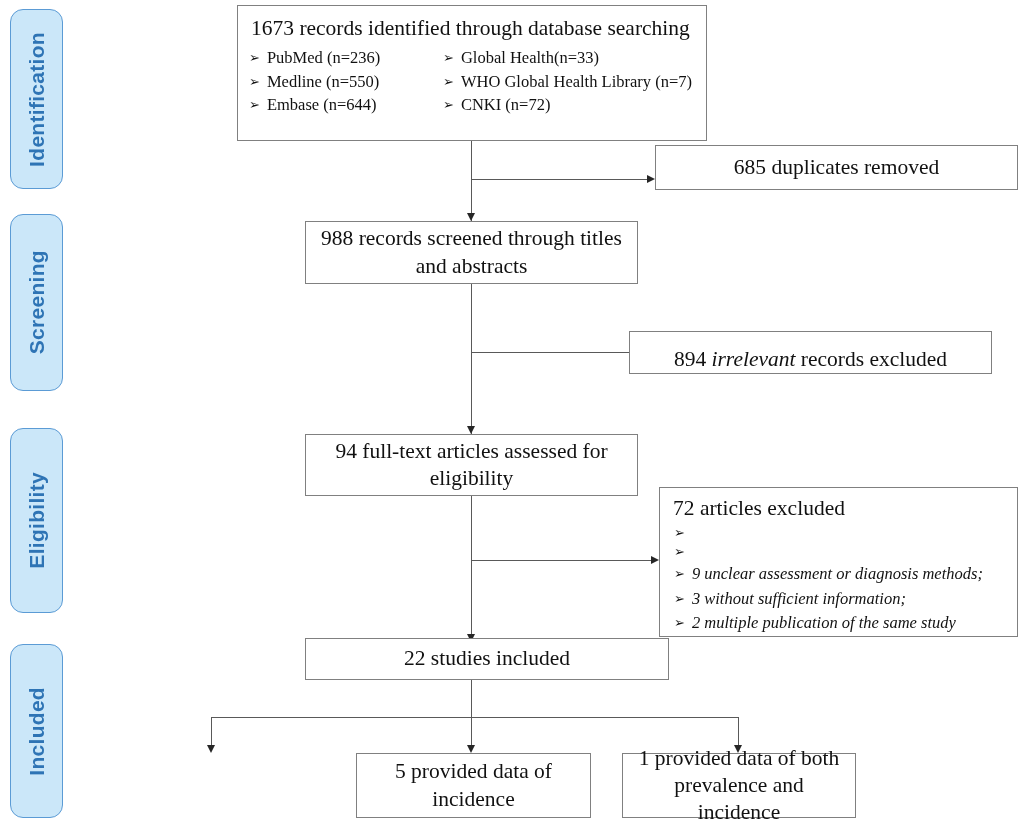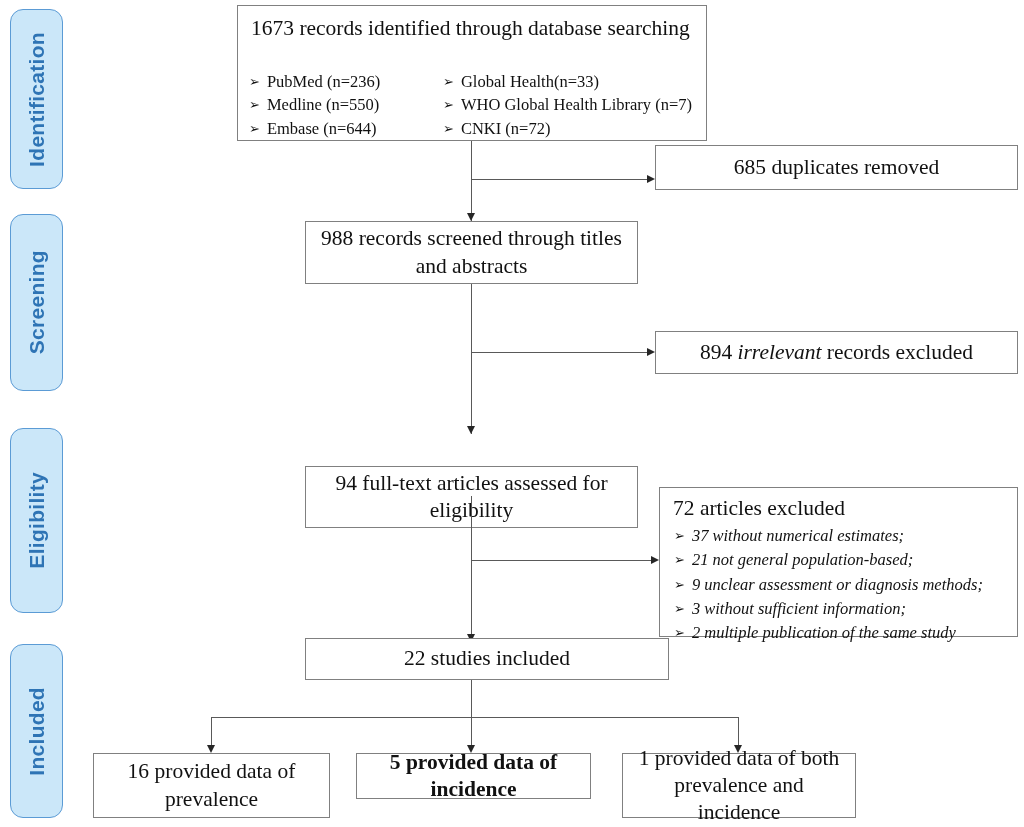--- a/index.html
+++ b/index.html
@@ -143,21 +143,21 @@
   </div>
 
   <div class="stage-tab" style="left:10px; top:428px; width:53px; height:185px;">
     <span class="stage-label">Eligibility</span>
   </div>
 
   <div class="stage-tab" style="left:10px; top:644px; width:53px; height:174px;">
     <span class="stage-label">Included</span>
   </div>
 
-  <div class="flow-box" style="left:237px; top:5px; width:470px; height:136px; justify-content:space-between;">
+  <div class="flow-box" style="left:237px; top:5px; width:470px; height:136px; justify-content:flex-start;">
     <div class="box-title left" style="margin-top:9px;">1673 records identified through database searching</div>
     <div class="bullet-cols">
       <div class="bullet-col col-a">
         <div class="bullet-row">
           <span class="bullet-mark">➢</span>
           <span>PubMed (n=236)</span>
         </div>
         <div class="bullet-row">
           <span class="bullet-mark">➢</span>
           <span>Medline (n=550)</span>
@@ -196,44 +196,42 @@
   <div class="flow-box center" style="left:305px; top:221px; width:333px; height:63px;">
     <div class="box-title">988 records screened through titles</div>
     <div class="box-title">and abstracts</div>
   </div>
 
   <div class="vline" style="left:471px; top:284px; height:150px;"></div>
   <div class="hline" style="left:471px; top:352px; width:177px;"></div>
   <div class="arrow-right" style="left:647px; top:348px;"></div>
   <div class="arrow-down" style="left:467px; top:426px;"></div>
 
-  <div class="flow-box center" style="left:655px; top:331px; width:363px; height:43px;">
+  <div class="flow-box center" style="left:629px; top:331px; width:363px; height:43px;justify-content:flex-end;">
     <div class="box-title"><span>894 </span><span class="italic">irrelevant</span><span> records excluded</span></div>
   </div>
 
-  <div class="flow-box center" style="left:305px; top:434px; width:333px; height:62px;margin-top:32px;">
+  <div class="flow-box center" style="left:305px; top:434px; width:333px; height:62px;">
     <div class="box-title">94 full-text articles assessed for</div>
     <div class="box-title">eligibility</div>
   </div>
 
   <div class="vline" style="left:471px; top:496px; height:146px;"></div>
   <div class="hline" style="left:471px; top:560px; width:181px;"></div>
   <div class="arrow-right" style="left:651px; top:556px;"></div>
   <div class="arrow-down" style="left:467px; top:634px;"></div>
 
   <div class="flow-box" style="left:659px; top:487px; width:359px; height:150px; justify-content:flex-start;">
     <div class="box-title left" style="margin-top:7px;">72 articles excluded</div>
     <div class="bullet-list-vertical">
       <div class="bullet-row">
         <span class="bullet-mark">➢</span>
-        <span>37 without numerical estimates;</span>
-      </div>
-      <div class="bullet-row">
-        <span class="bullet-mark">➢</span>
-        <span>21 not general population-based;</span>
+      </div>
+      <div class="bullet-row">
+        <span class="bullet-mark">➢</span>
       </div>
       <div class="bullet-row">
         <span class="bullet-mark">➢</span>
         <span>9 unclear assessment or diagnosis methods;</span>
       </div>
       <div class="bullet-row">
         <span class="bullet-mark">➢</span>
         <span>3 without sufficient information;</span>
       </div>
       <div class="bullet-row">
@@ -249,26 +247,22 @@
 
   <div class="vline" style="left:471px; top:680px; height:38px;"></div>
   <div class="hline" style="left:211px; top:717px; width:528px;"></div>
   <div class="vline" style="left:211px; top:717px; height:30px;"></div>
   <div class="vline" style="left:471px; top:717px; height:30px;"></div>
   <div class="vline" style="left:738px; top:717px; height:30px;"></div>
   <div class="arrow-down" style="left:207px; top:745px;"></div>
   <div class="arrow-down" style="left:467px; top:745px;"></div>
   <div class="arrow-down" style="left:734px; top:745px;"></div>
 
-  <div class="flow-box center" style="left:93px; top:753px; width:237px; height:65px;">
-    <div class="box-title">16 provided data of</div>
-    <div class="box-title">prevalence</div>
-  </div>
-
-  <div class="flow-box center" style="left:356px; top:753px; width:235px; height:46px;font-weight:bold;">
+
+  <div class="flow-box center" style="left:356px; top:753px; width:235px; height:65px;">
     <div class="box-title">5 provided data of</div>
     <div class="box-title">incidence</div>
   </div>
 
   <div class="flow-box center" style="left:622px; top:753px; width:234px; height:65px;">
     <div class="box-title">1 provided data of both</div>
     <div class="box-title">prevalence and incidence</div>
   </div>
 
 </div>

